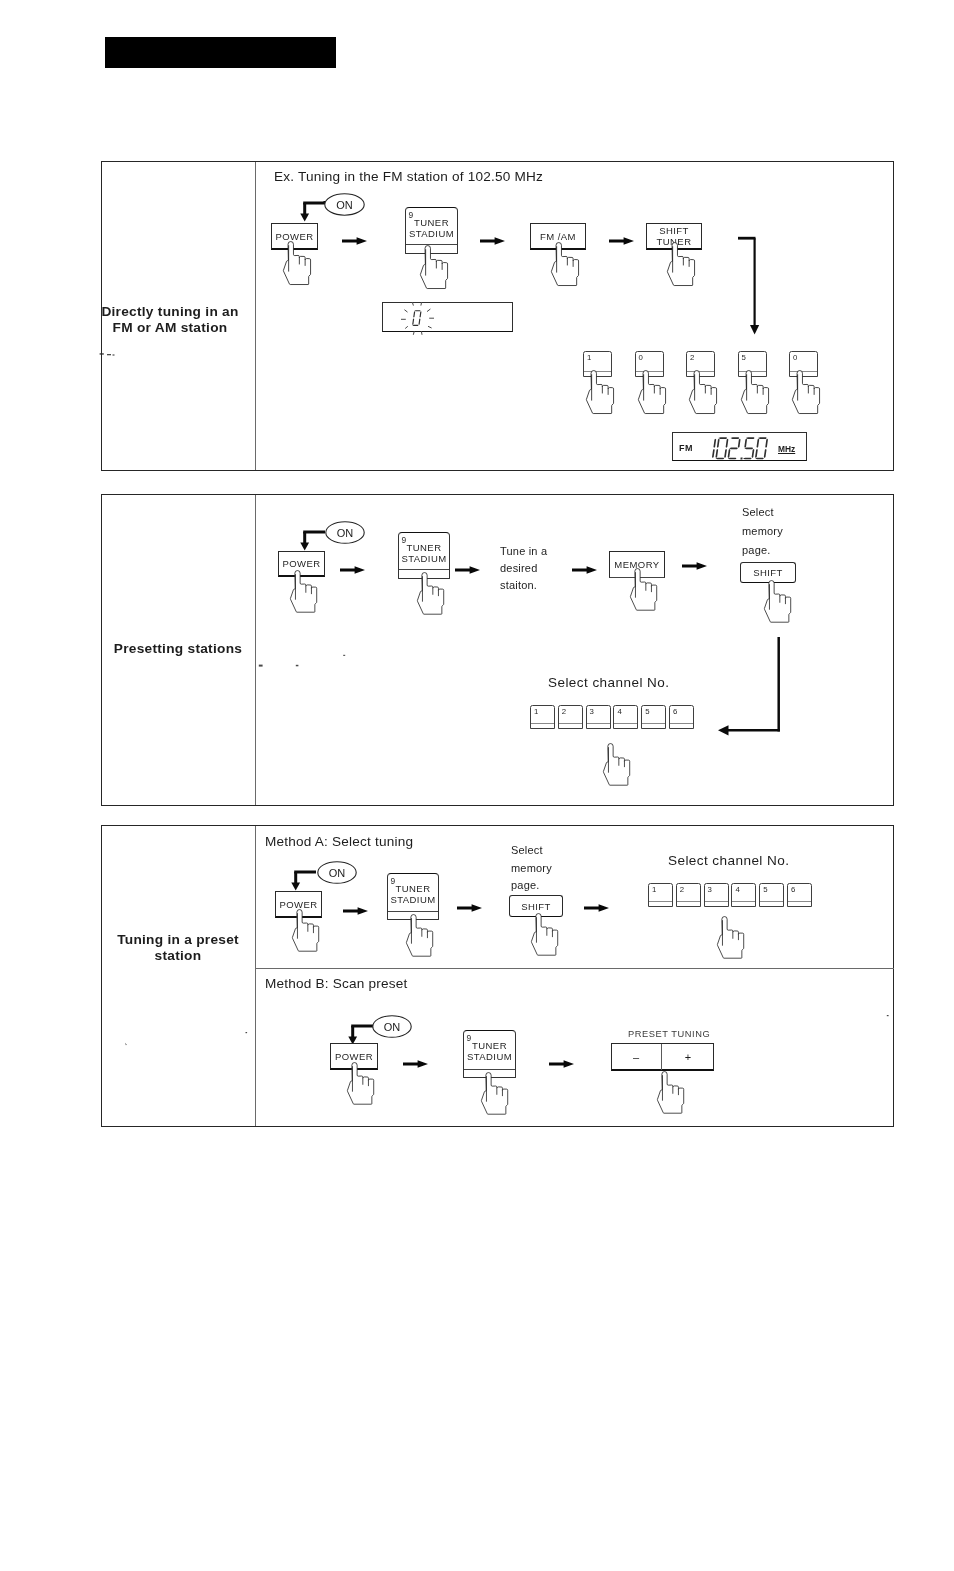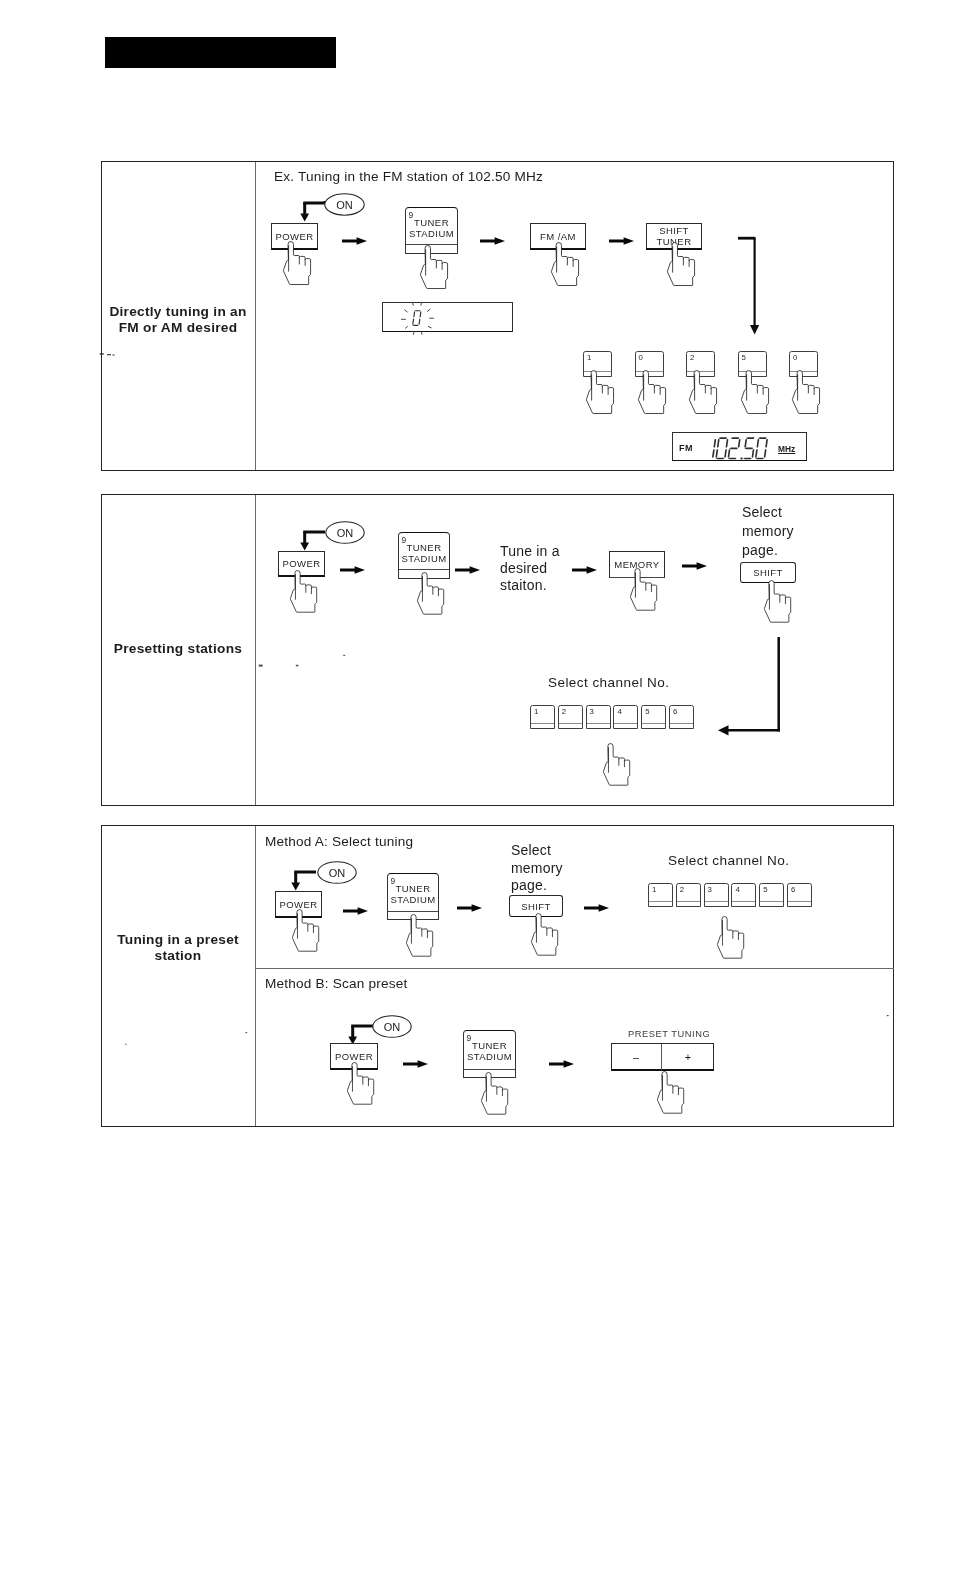--- a/index.html
+++ b/index.html
@@ -9,21 +9,21 @@
   .abs{position:absolute;}
 
   #redaction{left:105px;top:37px;width:231px;height:31px;background:#000;}
 
   .panel{position:absolute;border:1px solid #262626;box-sizing:border-box;}
   .vdiv{position:absolute;width:1px;background:#6a6a6a;}
   .hdiv{position:absolute;height:1px;background:#6a6a6a;}
 
   .rowlabel{position:absolute;font-weight:bold;font-size:13.7px;line-height:16.4px;
             text-align:center;letter-spacing:.27px;}
-  .note{position:absolute;font-size:14px;line-height:17.6px;white-space:pre-line;letter-spacing:.2px;}
+  .note{position:absolute;font-size:11px;line-height:17.6px;white-space:pre-line;letter-spacing:.2px;}
   .heading{position:absolute;font-size:13.6px;letter-spacing:.2px;}
 
   
   .btn{position:absolute;box-sizing:border-box;background:#fff;
        border:1px solid #2a2a2a;border-bottom:2.6px solid #111;
        display:flex;align-items:center;justify-content:center;text-align:center;}
   .btn span{display:block;font-size:9.5px;line-height:11px;letter-spacing:.45px;color:#1f1f1f;}
   .btn.rounded{border-radius:3px;border-bottom-width:1px;text-align:right;}
   .btn.thin{border-bottom:1px solid #444;}
 
@@ -90,23 +90,23 @@
     <path d="M343.2,654.8 h2.0 v1.1 h-2.0 Z"></path>
     <path d="M245.5,1032.0 h1.6 v1.2 h-1.6 Z"></path>
     <path d="M723.4,952.3 l2.0,2.4 l-1.0,0.6 Z"></path>
     <path d="M886.8,1015.0 h1.8 v1.2 h-1.8 Z"></path>
   </g>
 </svg>
 
 <div class="panel" style="left:101px;top:161px;width:793px;height:310px;">
   <div class="vdiv" style="left:153px;top:0;height:308px;"></div>
 </div>
-<div class="rowlabel" style="left:104px;top:304px;width:148px;">
+<div class="rowlabel" style="left:96px;top:304px;width:148px;">
   <div>Directly tuning in an</div>
-  <div>FM or AM desired</div>
+  <div>FM or AM station</div>
 </div>
 <div class="heading" style="left:274px;top:169px;">Ex. Tuning in the FM station of 102.50 MHz</div>
 
 <svg class="abs" style="left:300px;top:190px;" width="70" height="36" viewBox="0 0 70 36">
   <path d="M3.2,13.0 L25,13.0 L25,11.0 L25,13.0" fill="none" stroke="#0b0b0b" stroke-width="3"></path>
   <path d="M4.7,13.0 L4.7,24.5" fill="none" stroke="#0b0b0b" stroke-width="3"></path>
   <path d="M0.3,23.5 L9.1,23.5 L4.7,31.5 Z" fill="#0b0b0b"></path>
 </svg>
 <div class="abs" style="left:324px;top:193px;">
   <svg width="41" height="23" viewBox="0 0 41 23">

